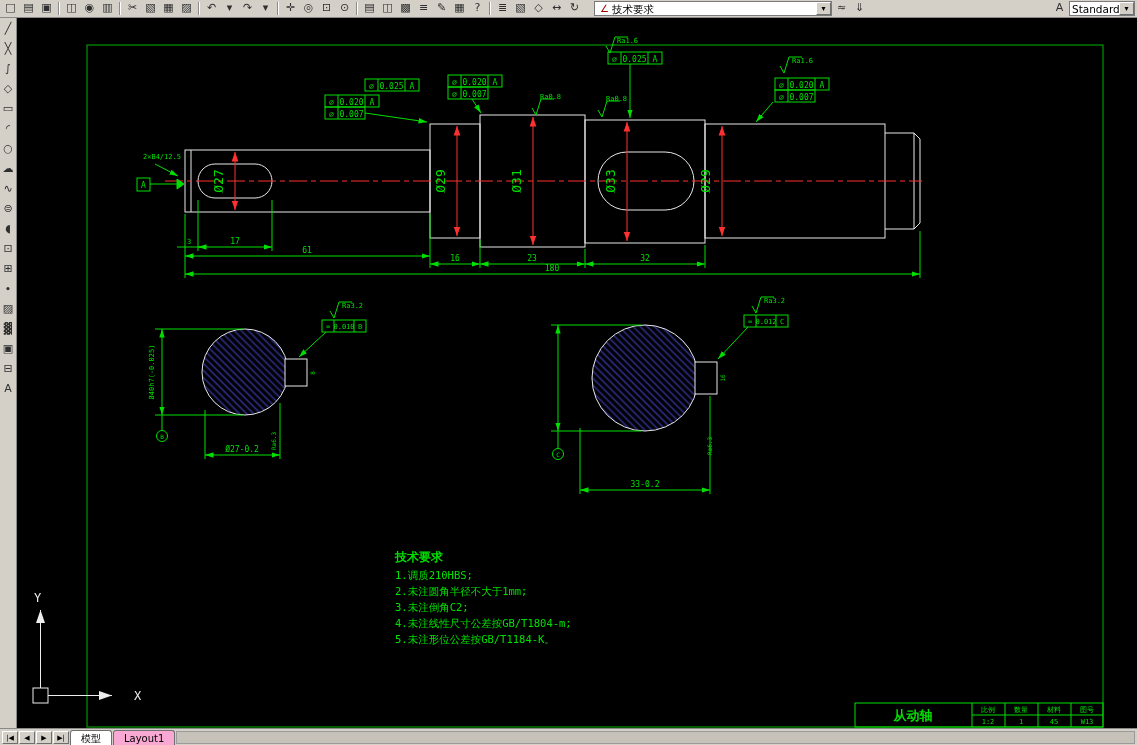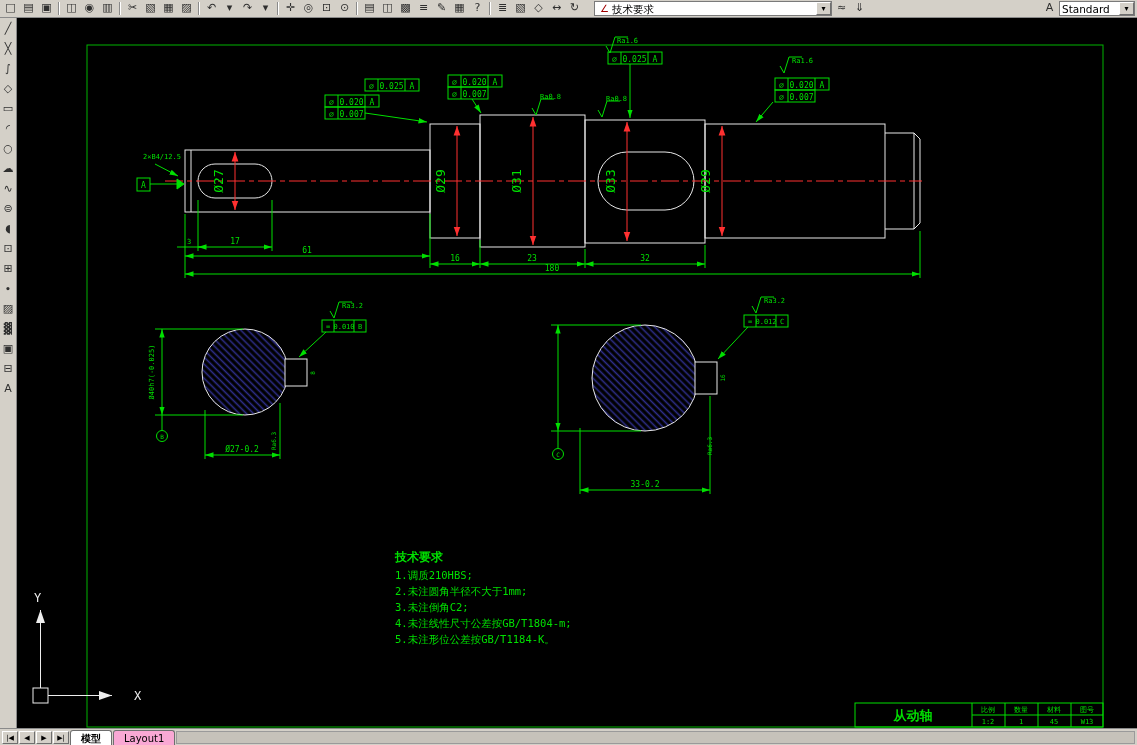--- a/index.html
+++ b/index.html
@@ -13,21 +13,21 @@
     text-align:center;color:#2f2f2f;cursor:default}
   .tb-sep{display:inline-block;width:2px;height:13px;margin:0 2px;
     border-left:1px solid #8a8a8a;border-right:1px solid #ffffff}
   .combo{display:flex;align-items:center;height:15px;background:#fff;
     border:1px solid #7a7a7a;font:10.5px/14px "DejaVu Sans",sans-serif;color:#000;padding-left:2px}
   .combo-icon{width:15px;text-align:center;color:#a00000;font-size:10px}
   .combo-text{white-space:nowrap;overflow:hidden}
   .combo-arrow{margin-left:auto;width:15px;height:13px;background:#d4d0c8;
     border:1px solid;border-color:#fff #6e6e6e #6e6e6e #fff;font-size:8px;line-height:11px;text-align:center}
   .dim-combo{width:238px;margin-left:10px}
-  .std-combo{width:76px}
+  .std-combo{width:66px}
   .spacer{flex:1}
   
   .main-row{display:flex;height:710px}
   .leftbar{width:17px;background:#d4d0c8;border-right:1px solid #8a8a8a;
     display:flex;flex-direction:column;align-items:center;padding-top:2px}
   .lb-icon{display:block;width:15px;height:20px;font:11px/18px "DejaVu Sans",sans-serif;
     text-align:center;color:#2f2f2f;cursor:default}
   .canvas{flex:1;background:#000;position:relative}
   .canvas svg{position:absolute;left:0;top:0}
   
@@ -41,21 +41,21 @@
   .tbp{fill:#00e000;font:bold 13px "DejaVu Sans Mono",monospace}
   .w12{fill:#ededed;font:12px "DejaVu Sans Mono",monospace}
   
   .bottombar{height:17px;display:flex;align-items:flex-end;gap:1px;background:#d4d0c8;
     border-top:1px solid #8a8a8a;padding:1px 2px 0 2px}
   .nav-btn{width:16px;height:13px;margin-bottom:1px;font:7px/12px "DejaVu Sans",sans-serif;text-align:center;
     background:#d4d0c8;border:1px solid;border-color:#fff #6e6e6e #6e6e6e #fff;cursor:default}
   .tab{height:15px;padding:0 10px;font:10px/13px "DejaVu Sans",sans-serif;color:#000;
     background:#f9a8d4;border:1px solid #6e6e6e;border-bottom:none;border-radius:3px 3px 0 0;
     display:flex;align-items:center}
-  .tab.active{background:#ffffff;font-weight:bold}
+  .tab.active{background:#ffffff;font-weight:normal}
   .tab-filler{flex:1;height:13px;margin-bottom:1px;background:#c6c2ba;border:1px solid #9a9a9a}
 </style>
 </head>
 <body>
 
 <div class="topbar">
   <span id="top-icons" class="icon-strip">
       <span class="tb-icon" title="new-file">□</span>
       <span class="tb-icon" title="open-file">▤</span>
       <span class="tb-icon" title="save">▣</span>

